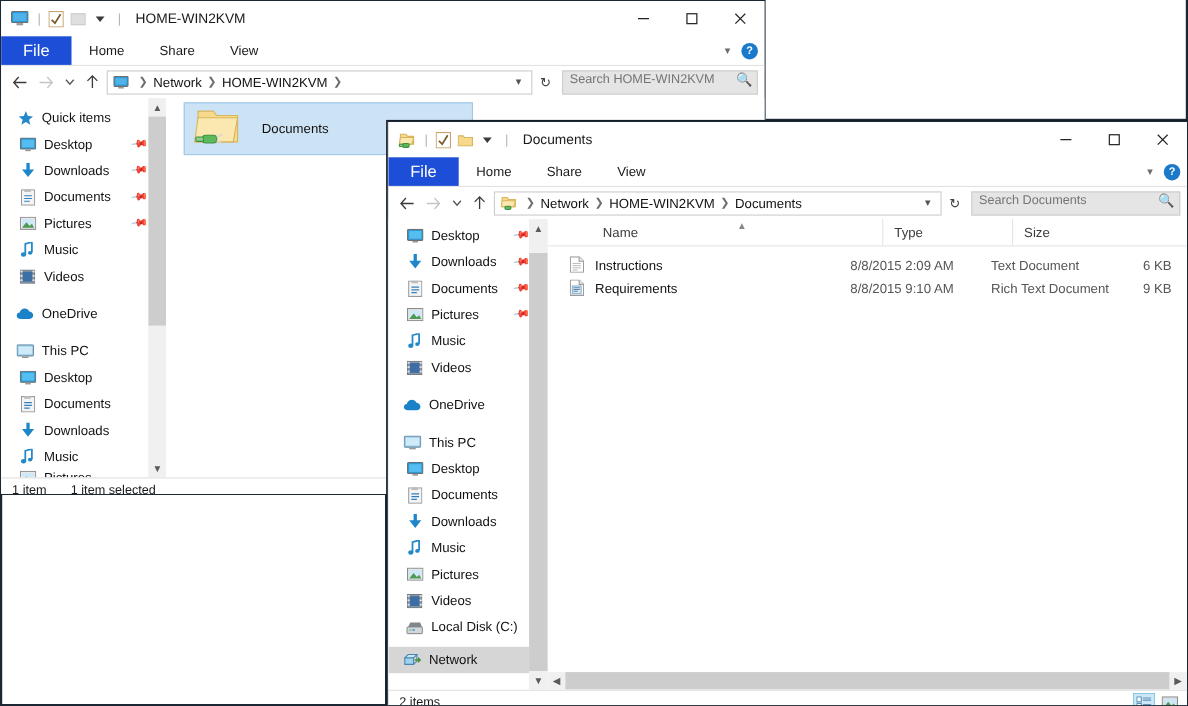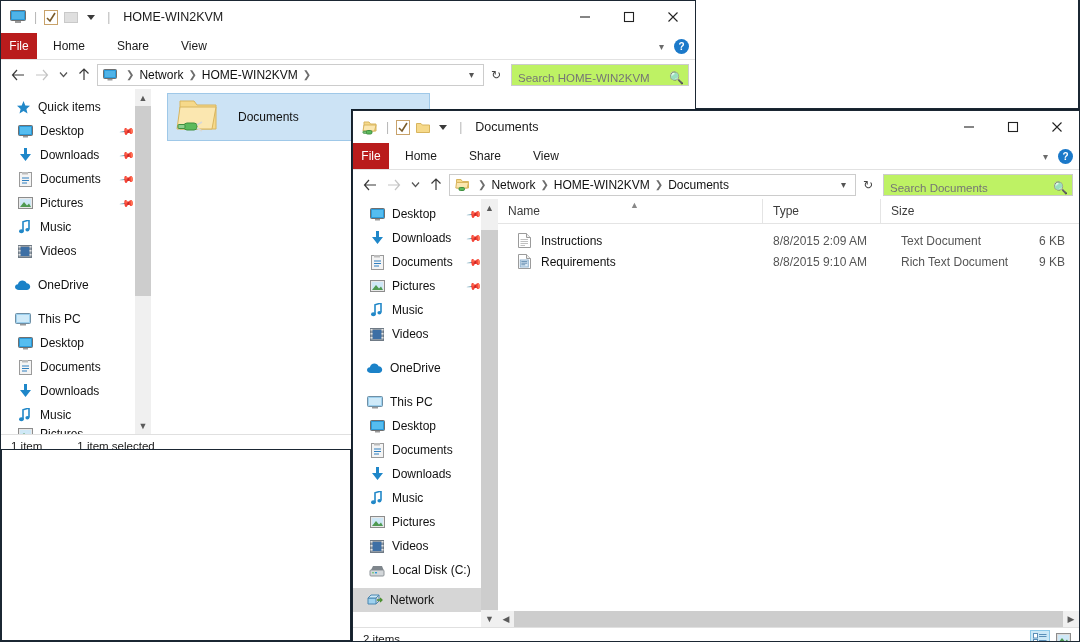--- a/index.html
+++ b/index.html
@@ -22,40 +22,40 @@
   .tb-icons{display:flex;align-items:center;padding-left:8px;gap:0px;}
   .tb-ico{width:18px;height:18px;display:inline-flex;align-items:center;justify-content:center;margin-right:2px;}
   .tb-sep{color:#b5b5b5;margin:0 5px;font-size:12px;line-height:1;}
   .tb-title{margin-left:8px;font-size:12.5px;color:#1a1a1a;}
   .tb-ctrls{position:absolute;right:0;top:0;height:32px;display:flex;}
   .tb-btn{width:44px;height:32px;display:flex;align-items:center;justify-content:center;color:#222;font-size:13px;}
   .tb-btn svg{display:block;}
 
   
   .ribbon{height:26px;display:flex;align-items:stretch;background:#ffffff;border-bottom:1px solid #e2e2e2;position:relative;}
-  .rb-file{background:#b91c1c;color:#fff;width:36px;display:flex;align-items:center;justify-content:center;font-size:12px;}
+  .rb-file{background:#1d4ed8;color:#fff;width:64px;display:flex;align-items:center;justify-content:center;font-size:15px;}
   .rb-tab{padding:0 16px;display:flex;align-items:center;font-size:12px;color:#1a1a1a;}
   .rb-right{position:absolute;right:6px;top:0;height:26px;display:flex;align-items:center;gap:10px;}
   .rb-chev{color:#6b6b6b;font-size:10px;}
   .help-dot{width:15px;height:15px;border-radius:50%;background:#1b79c9;color:#fff;font-size:10px;
             display:flex;align-items:center;justify-content:center;font-weight:bold;}
 
   
   .addrrow{height:29px;display:flex;align-items:center;background:#fff;padding:0 6px;gap:2px;}
   .nav-btn{width:22px;height:22px;display:flex;align-items:center;justify-content:center;color:#3a3a3a;}
   .nav-btn.dim{color:#c4c4c4;}
   .nav-btn.small{width:16px;}
   .addrbox{flex:1;height:22px;border:1px solid #cccccc;background:#fff;display:flex;align-items:center;
            padding:0 4px;box-sizing:border-box;min-width:0;}
   .crumb-ico{width:16px;height:16px;display:inline-flex;align-items:center;justify-content:center;margin-right:3px;}
   .crumb{font-size:12px;color:#111;white-space:nowrap;}
   .crumb-sep{color:#6d6d6d;margin:0 5px;font-size:10px;}
   .addr-drop{margin-left:auto;color:#555;font-size:10px;padding:0 5px;}
   .refresh{width:20px;height:22px;display:flex;align-items:center;justify-content:center;color:#444;font-size:12px;}
-  .searchbox{width:178px;height:22px;border:1px solid #cccccc;background:#bef264;display:flex;align-items:flex-end;
+  .searchbox{width:178px;height:22px;border:1px solid #cccccc;background:#e5e5e5;display:flex;align-items:flex-start;
              padding:0 4px;box-sizing:border-box;margin-left:3px;}
   .searchbox input{border:0;outline:0;flex:1;font-size:11.5px;color:#4a4a4a;
                    font-family:"Liberation Sans","DejaVu Sans",sans-serif;background:transparent;min-width:0;}
   .searchbox .mag{color:#555;font-size:12px;margin-left:2px;}
 
   
   .wbody{display:flex;position:relative;background:#fff;}
   .navpane{width:150px;position:relative;overflow:hidden;background:#fff;}
   .navlist{padding-top:6px;}
   .nv{height:24px;display:flex;align-items:center;font-size:12px;color:#111;padding-left:14px;white-space:nowrap;position:relative;}
@@ -90,21 +90,21 @@
   .rowlist{padding-top:6px;}
   .frow{height:21px;display:flex;font-size:12px;color:#111;}
   .fc{display:flex;align-items:center;box-sizing:border-box;padding-left:10px;white-space:nowrap;overflow:hidden;}
   .fc.right{justify-content:flex-end;padding-right:14px;padding-left:0;}
   .fc .ic{width:15px;height:16px;margin-right:8px;flex:0 0 15px;display:inline-flex;}
   .dim{color:#555;}
 
   
   .statusbar{height:22px;border-top:1px solid #e0e0e0;display:flex;align-items:center;background:#fff;position:relative;}
   .st-text{font-size:11.5px;color:#1a1a1a;padding-left:10px;}
-  .st-text2{font-size:11.5px;color:#1a1a1a;padding-left:35px;}
+  .st-text2{font-size:11.5px;color:#1a1a1a;padding-left:22px;}
   .viewbtns{position:absolute;right:6px;top:0;height:22px;display:flex;align-items:center;gap:3px;}
   .vb{width:20px;height:18px;display:flex;align-items:center;justify-content:center;box-sizing:border-box;}
   .vb.active{background:#cce8f7;border:1px solid #8cc8e8;}
 </style>
 </head>
 <body>
 
 <div class="bg-frame" style="left:0;top:448px;width:352px;height:194px;"></div>
 <div class="bg-frame" style="left:694px;top:0px;width:386px;height:110px;border-left:none;border-top:none;"></div>
 
@@ -724,21 +724,21 @@
         <div class="vs-track">
           <div class="vs-thumb" style="top:14px;bottom:0;"></div>
         </div>
         <div class="vs-arrow">▼</div>
       </div>
     </div>
 
     <div class="content" style="display:flex;flex-direction:column;">
 
       <div class="colhdr">
-        <div class="ch" style="width:265px;">
+        <div class="ch" style="width:265px;margin-left:40px;">
           <span>Name</span>
           <span class="sortarrow">▲</span>
         </div>
         <div class="ch" style="width:118px;">
           <span>Type</span>
         </div>
         <div class="ch" style="flex:1;border-right:none;">
           <span>Size</span>
         </div>
       </div>

